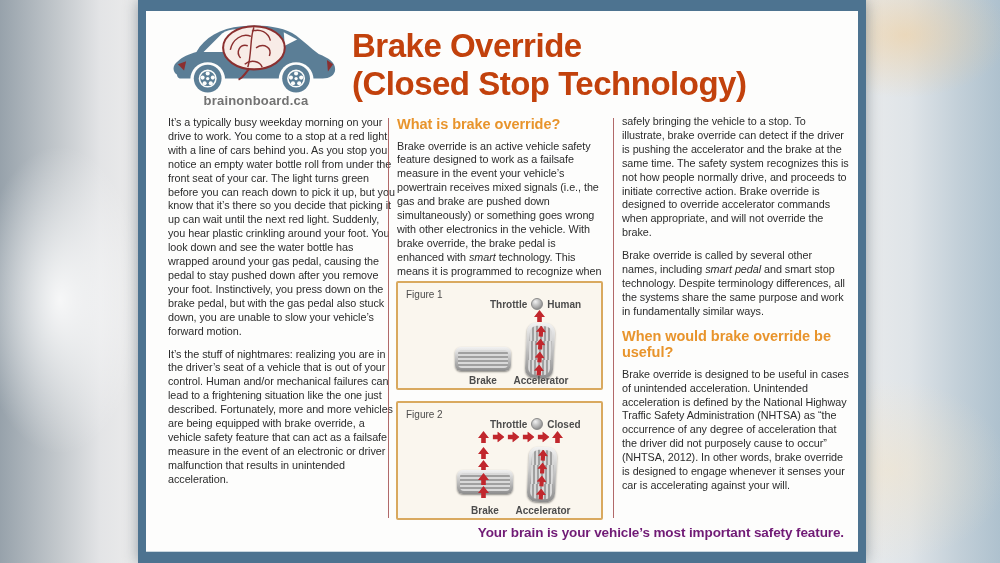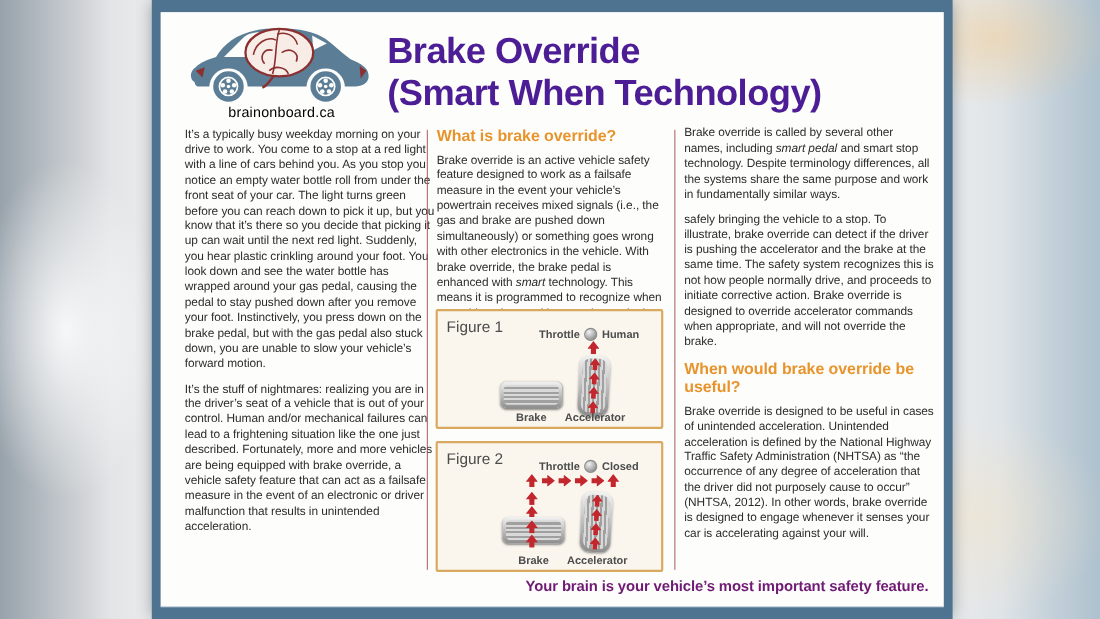--- a/index.html
+++ b/index.html
@@ -16,23 +16,23 @@
       linear-gradient(90deg,#97a2ab 0%,#c4c9cd 6%,#e3e4e6 10%,#ececec 14%,#eceeef 50%,#e9ebec 86%,#dfe4e8 91%,#c2cfd8 96%,#aec1ce 100%);
   }
 
   .slide { position:absolute; left:138px; top:0; width:728px; height:563px;
     background:#4d7390; box-shadow:0 0 14px rgba(40,60,75,.45); }
   .content { position:absolute; left:8px; top:11px; width:712px; height:541px;
     background:#fdfdfc; box-shadow: inset 0 -1px 0 #c9d6de; }
 
   
   .logo { position:absolute; left:20px; top:8px; width:180px; text-align:center; }
-  .logo-domain { font-size:13px; font-weight:400; color:#000000; letter-spacing:.2px; margin-top:-4px; }
+  .logo-domain { font-size:13px; font-weight:700; color:#737373; letter-spacing:.2px; margin-top:-4px; }
   .title { position:absolute; left:206px; top:16px; font-size:33px; line-height:38px;
-    font-weight:700; color:#4c1d95; letter-spacing:-0.5px; white-space:nowrap; }
+    font-weight:700; color:#c2410c; letter-spacing:-0.5px; white-space:nowrap; }
 
   
   .col { position:absolute; font-size:10.8px; line-height:13.9px; color:#2c2c2c; letter-spacing:-0.05px; }
   .col p { margin:0 0 9px 0; }
   .col-1 { left:22px;  top:105px; width:228px; }
   .col-2 { left:251px; top:105px; width:208px; }
   .col-3 { left:476px; top:104px; width:228px; }
   .heading { font-size:14.5px; line-height:16.5px; font-weight:700; color:#e8942c; margin:0 0 7px 0; }
   .heading.mt { margin-top:4px; }
   em { font-style:italic; }
@@ -40,21 +40,21 @@
 
   .vrule { position:absolute; top:107px; width:1px; height:400px; background:#a34f4f; opacity:.85; }
   .vrule.r1 { left:242px; }
   .vrule.r2 { left:467px; }
 
   
   .figure { position:absolute; left:250px; width:207px; background:#faf6ee;
     border:2px solid #d9a95f; border-radius:2px; }
   .figure.f1 { top:270px; height:109px; }
   .figure.f2 { top:390px; height:119px; }
-  .fig-label { position:absolute; left:8px; top:6px; font-size:14px; color:#4c4c4c; }
+  .fig-label { position:absolute; left:8px; top:6px; font-size:10px; color:#4c4c4c; }
   .throttle-row { position:absolute; top:15px; display:flex; align-items:center; gap:4px;
     font-size:10px; font-weight:700; color:#4c4c4c; }
   .figure .throttle-row { left:92px; }
   .sphere { width:12px; height:12px; border-radius:50%;
     background: radial-gradient(circle at 35% 28%, #f2f2f2, #adadad 55%, #6f6f6f 100%);
     border:1px solid #8a8a8a; }
 
   .arw { position:absolute; width:11px; height:12px; background:#c1272d;
     clip-path: polygon(50% 0%, 100% 58%, 71% 58%, 71% 100%, 29% 100%, 29% 58%, 0% 58%); }
   .arw.rt { transform: rotate(90deg); }
@@ -129,21 +129,21 @@
             <path d="M70,38 C65,32 69,24 77,26" fill="none" stroke="#8b2f2f" stroke-width="1.4"></path>
             <path d="M85,28 C93,23 101,28 98,36" fill="none" stroke="#8b2f2f" stroke-width="1.4"></path>
             <path d="M74,44 C80,39 89,41 91,47" fill="none" stroke="#8b2f2f" stroke-width="1.4"></path>
           </g>
         </svg>
         <div class="logo-domain">brainonboard.ca</div>
       </div>
 
       <div class="title">
         <div>Brake Override</div>
-        <div>(Smart When Technology)</div>
+        <div>(Closed Stop Technology)</div>
       </div>
 
       <div class="col col-1">
         <p><strong>It’s a typically busy weekday morning on your drive to work.</strong><span> You come to a stop at a red light with a line of cars behind you. As you stop you notice an empty water bottle roll from under the front seat of your car. The light turns green before you can reach down to pick it up, but you know that it’s there so you decide that picking it up can wait until the next red light. Suddenly, you hear plastic crinkling around your foot. You look down and see the water bottle has wrapped around your gas pedal, causing the pedal to stay pushed down after you remove your foot. Instinctively, you press down on the brake pedal, but with the gas pedal also stuck down, you are unable to slow your vehicle’s forward motion.</span></p>
         <p>It’s the stuff of nightmares: realizing you are in the driver’s seat of a vehicle that is out of your control. Human and/or mechanical failures can lead to a frightening situation like the one just described. Fortunately, more and more vehicles are being equipped with brake override, a vehicle safety feature that can act as a failsafe measure in the event of an electronic or driver malfunction that results in unintended acceleration.</p>
       </div>
 
       <div class="vrule r1"></div>
 
       <div class="col col-2">
@@ -206,22 +206,22 @@
             <span class="arw sm"></span>
           </div>
         </div>
         <span class="pedal-label" style="left:59px; top:102px; width:56px;">Brake</span>
         <span class="pedal-label" style="left:112px; top:102px; width:66px;">Accelerator</span>
       </div>
 
       <div class="vrule r2"></div>
 
       <div class="col col-3">
+        <p>safely bringing the vehicle to a stop. To illustrate, brake override can detect if the driver is pushing the accelerator and the brake at the same time. The safety system recognizes this is not how people normally drive, and proceeds to initiate corrective action. Brake override is designed to override accelerator commands when appropriate, and will not override the brake.</p>
         <p><span>Brake override is called by several other names, including </span><em>smart pedal</em><span> and smart stop technology. Despite terminology differences, all the systems share the same purpose and work in fundamentally similar ways.</span></p>
-        <p>safely bringing the vehicle to a stop. To illustrate, brake override can detect if the driver is pushing the accelerator and the brake at the same time. The safety system recognizes this is not how people normally drive, and proceeds to initiate corrective action. Brake override is designed to override accelerator commands when appropriate, and will not override the brake.</p>
         <div class="heading mt">When would brake override be useful?</div>
         <p>Brake override is designed to be useful in cases of unintended acceleration. Unintended acceleration is defined by the National Highway Traffic Safety Administration (NHTSA) as “the occurrence of any degree of acceleration that the driver did not purposely cause to occur” (NHTSA, 2012). In other words, brake override is designed to engage whenever it senses your car is accelerating against your will.</p>
       </div>
 
       <div class="tagline">Your brain is your vehicle’s most important safety feature.</div>
 
     </div>
   </div>
 </div>
 

